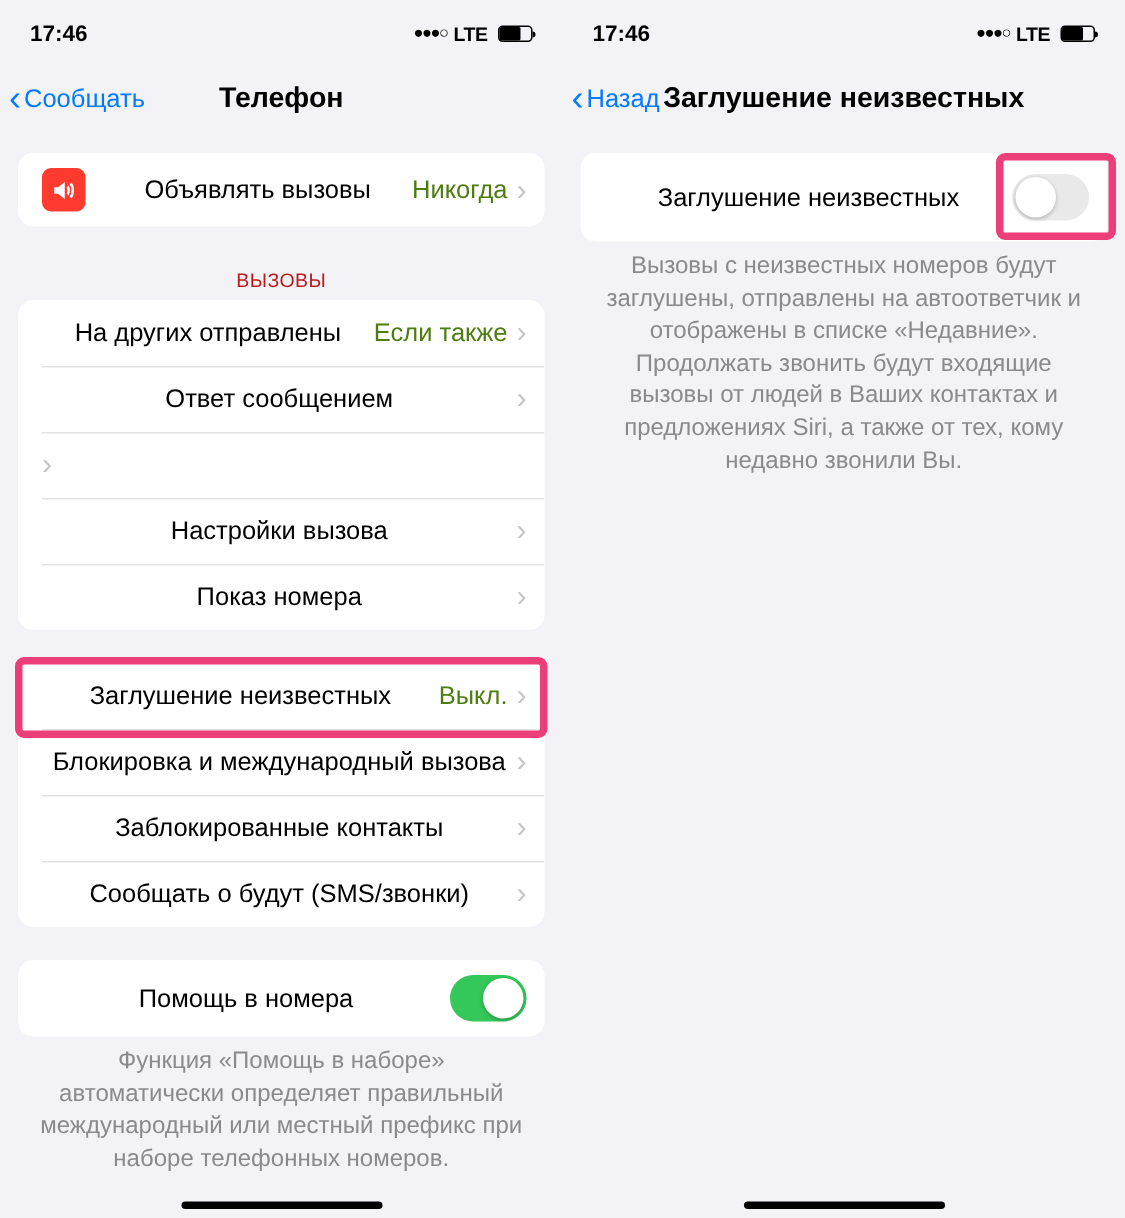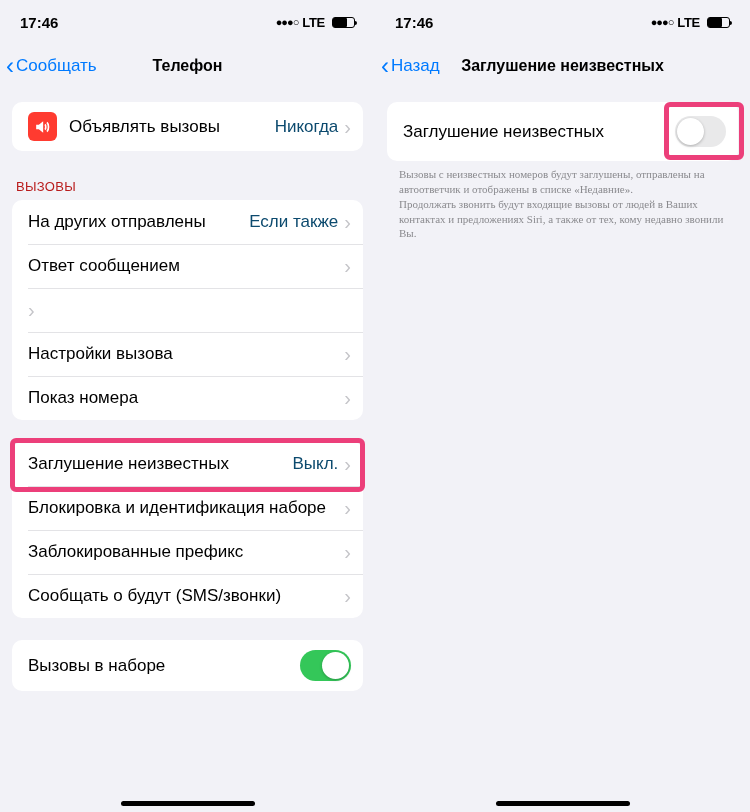--- a/index.html
+++ b/index.html
@@ -11,20 +11,21 @@
     overflow: hidden;
     display: flex;
   }
   .screen {
     width: 375px;
     height: 812px;
     background: #f2f2f7;
     position: relative;
     display: flex;
     flex-direction: column;
+    text-align: center;
   }
   .screen + .screen { border-left: 0px solid rgba(0,0,0,0); }
   .status-bar {
     height: 44px;
     display: flex;
     align-items: center;
     justify-content: space-between;
     padding: 0 20px;
     font-size: 15px;
     font-weight: 600;
@@ -49,21 +50,21 @@
     justify-content: center;
     position: relative;
     padding: 0 8px;
   }
   .nav-back {
     position: absolute; left: 6px; top: 0; bottom: 0;
     display: flex; align-items: center; color: #007aff;
     font-size: 17px;
   }
   .nav-back .chev { font-size: 24px; line-height: 1; margin-right: 2px; font-weight: 300; }
-  .nav-title { font-size: 16px; font-weight: 600; color: #000; }
+  .nav-title { font-size: 19px; font-weight: 600; color: #000; }
   .scroll { flex:1; overflow:hidden; }
   .group { margin: 0 0 22px 0; }
   .group.first { margin-top: 14px; }
   .section-header {
     font-size: 13px; color: #b91c1c; text-transform: uppercase;
     padding: 6px 16px 6px 16px; letter-spacing: 0.3px;
   }
   .cell-list {
     background: #fff;
     border-radius: 10px;
@@ -75,39 +76,39 @@
     min-height: 44px;
     padding: 10px 12px 10px 16px;
     font-size: 17px; color: #000;
     position: relative;
   }
   .cell + .cell::before {
     content:""; position:absolute; left:16px; right:0; top:0; height:1px;
     background: #e3e3e6;
   }
   .cell .label { flex: 1; }
-  .cell .value { color: #0c4a6e; font-size: 17px; margin-right: 6px; }
+  .cell .value { color: #4d7c0f; font-size: 17px; margin-right: 6px; }
   .cell .chev-r { color: #c5c5c9; font-size: 20px; font-weight: 400; line-height:1; }
   .icon-box {
     width: 29px; height: 29px; border-radius: 6px; background:#ff3b30;
     display:flex; align-items:center; justify-content:center; margin-right: 12px;
     color:#fff; font-size:14px; font-weight:700;
   }
   .toggle {
     width: 51px; height: 31px; border-radius: 31px; position: relative;
     background:#e9e9ea;
   }
   .toggle .knob {
     width: 27px; height: 27px; background:#fff; border-radius:50%;
     position:absolute; top:2px; left:2px; box-shadow:0 1px 3px rgba(0,0,0,.25);
   }
   .toggle.on { background:#34c759; }
   .toggle.on .knob { left:22px; }
   .footer-note {
-    font-size: 11px; color:#8a8a8e; padding: 6px 24px 0 24px; line-height: 1.35; font-family: Liberation Serif, serif;
+    font-size: 16px; color:#8a8a8e; padding: 6px 24px 0 24px; line-height: 1.35;
   }
   .hl-box-a {
     position:absolute; border:5px solid #ec3f7a; border-radius:6px; pointer-events:none;
   }
   .home-ind {
     position:absolute; bottom:6px; left:50%; transform:translateX(-50%);
     width:134px; height:5px; background:#000; border-radius:5px;
   }
 </style>
 </head>
@@ -180,44 +181,45 @@
     </div>
 
     <div class="group" style="position:relative;">
       <div class="cell-list">
         <div class="cell" style="padding-top:12px;padding-bottom:12px;">
           <span class="label">Заглушение неизвестных</span>
           <span class="value">Выкл.</span>
           <span class="chev-r">›</span>
         </div>
         <div class="cell">
-          <span class="label">Блокировка и идентификация наборе</span>
-          <span class="chev-r">›</span>
-        </div>
-        <div class="cell">
-          <span class="label">Заблокированные префикс</span>
+          <span class="label">Блокировка и международный вызова</span>
+          <span class="chev-r">›</span>
+        </div>
+        <div class="cell">
+          <span class="label">Заблокированные контакты</span>
           <span class="chev-r">›</span>
         </div>
         <div class="cell">
           <span class="label">Сообщать о будут (SMS/звонки)</span>
           <span class="chev-r">›</span>
         </div>
       </div>
       <div class="hl-box-a" style="left:10px; right:10px; top:-4px; height:54px;"></div>
     </div>
 
     <div class="group">
       <div class="cell-list">
         <div class="cell">
-          <span class="label">Вызовы в наборе</span>
+          <span class="label">Помощь в номера</span>
           <span class="toggle on">
               <span class="knob"></span>
             </span>
         </div>
       </div>
+      <div class="footer-note">Функция «Помощь в наборе» автоматически определяет правильный международный или местный префикс при наборе телефонных номеров.</div>
     </div>
 
   </div>
   <div class="home-ind"></div>
 </div>
 
 <div class="screen">
   <div class="status-bar">
     <span>17:46</span>
     <div class="status-right">

